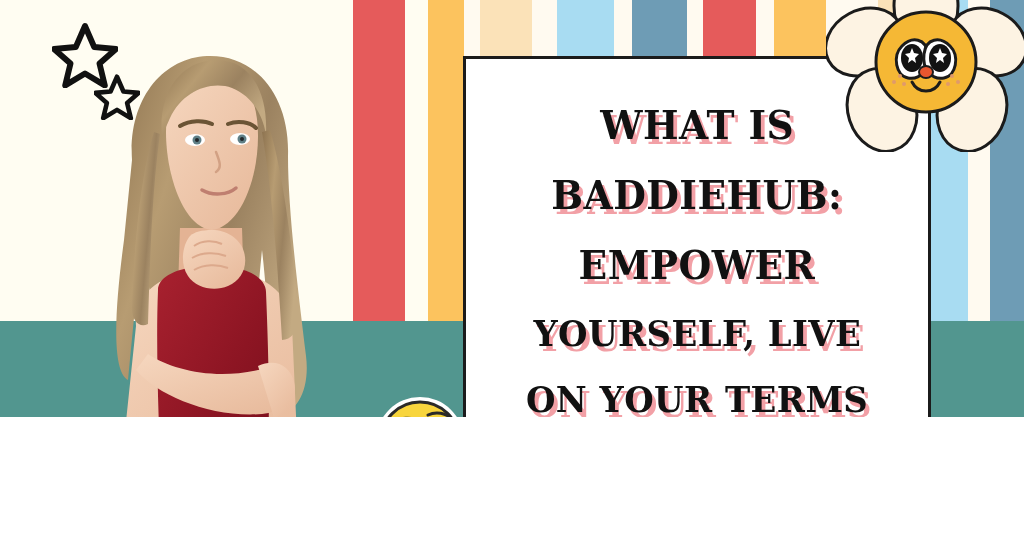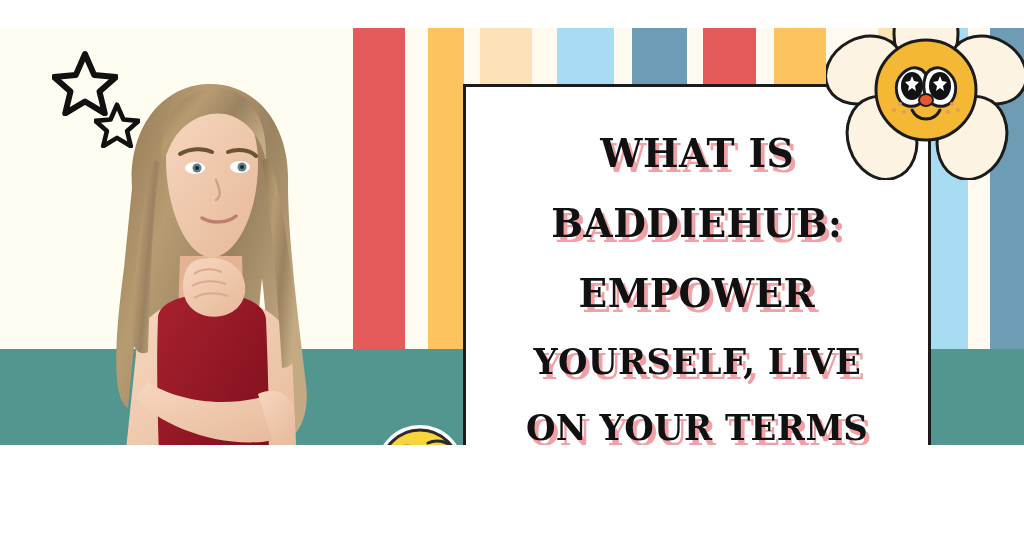--- a/index.html
+++ b/index.html
@@ -3,21 +3,20 @@
 <meta charset="utf-8">
 <style>
   html,body{margin:0;padding:0;background:#fff;}
   body{font-family:"Liberation Serif",serif;}
 
   #canvas{
     position:relative;
     width:1024px;height:417px;
     overflow:hidden;
     background:#8b5cf6;
-    margin-top:28px;
   }
 
   
   .stripe{position:absolute;top:0;bottom:0;}
 
   
   #teal-band{
     position:absolute;left:0;right:0;bottom:0;
     height:96px;background:#52968f;
   }

